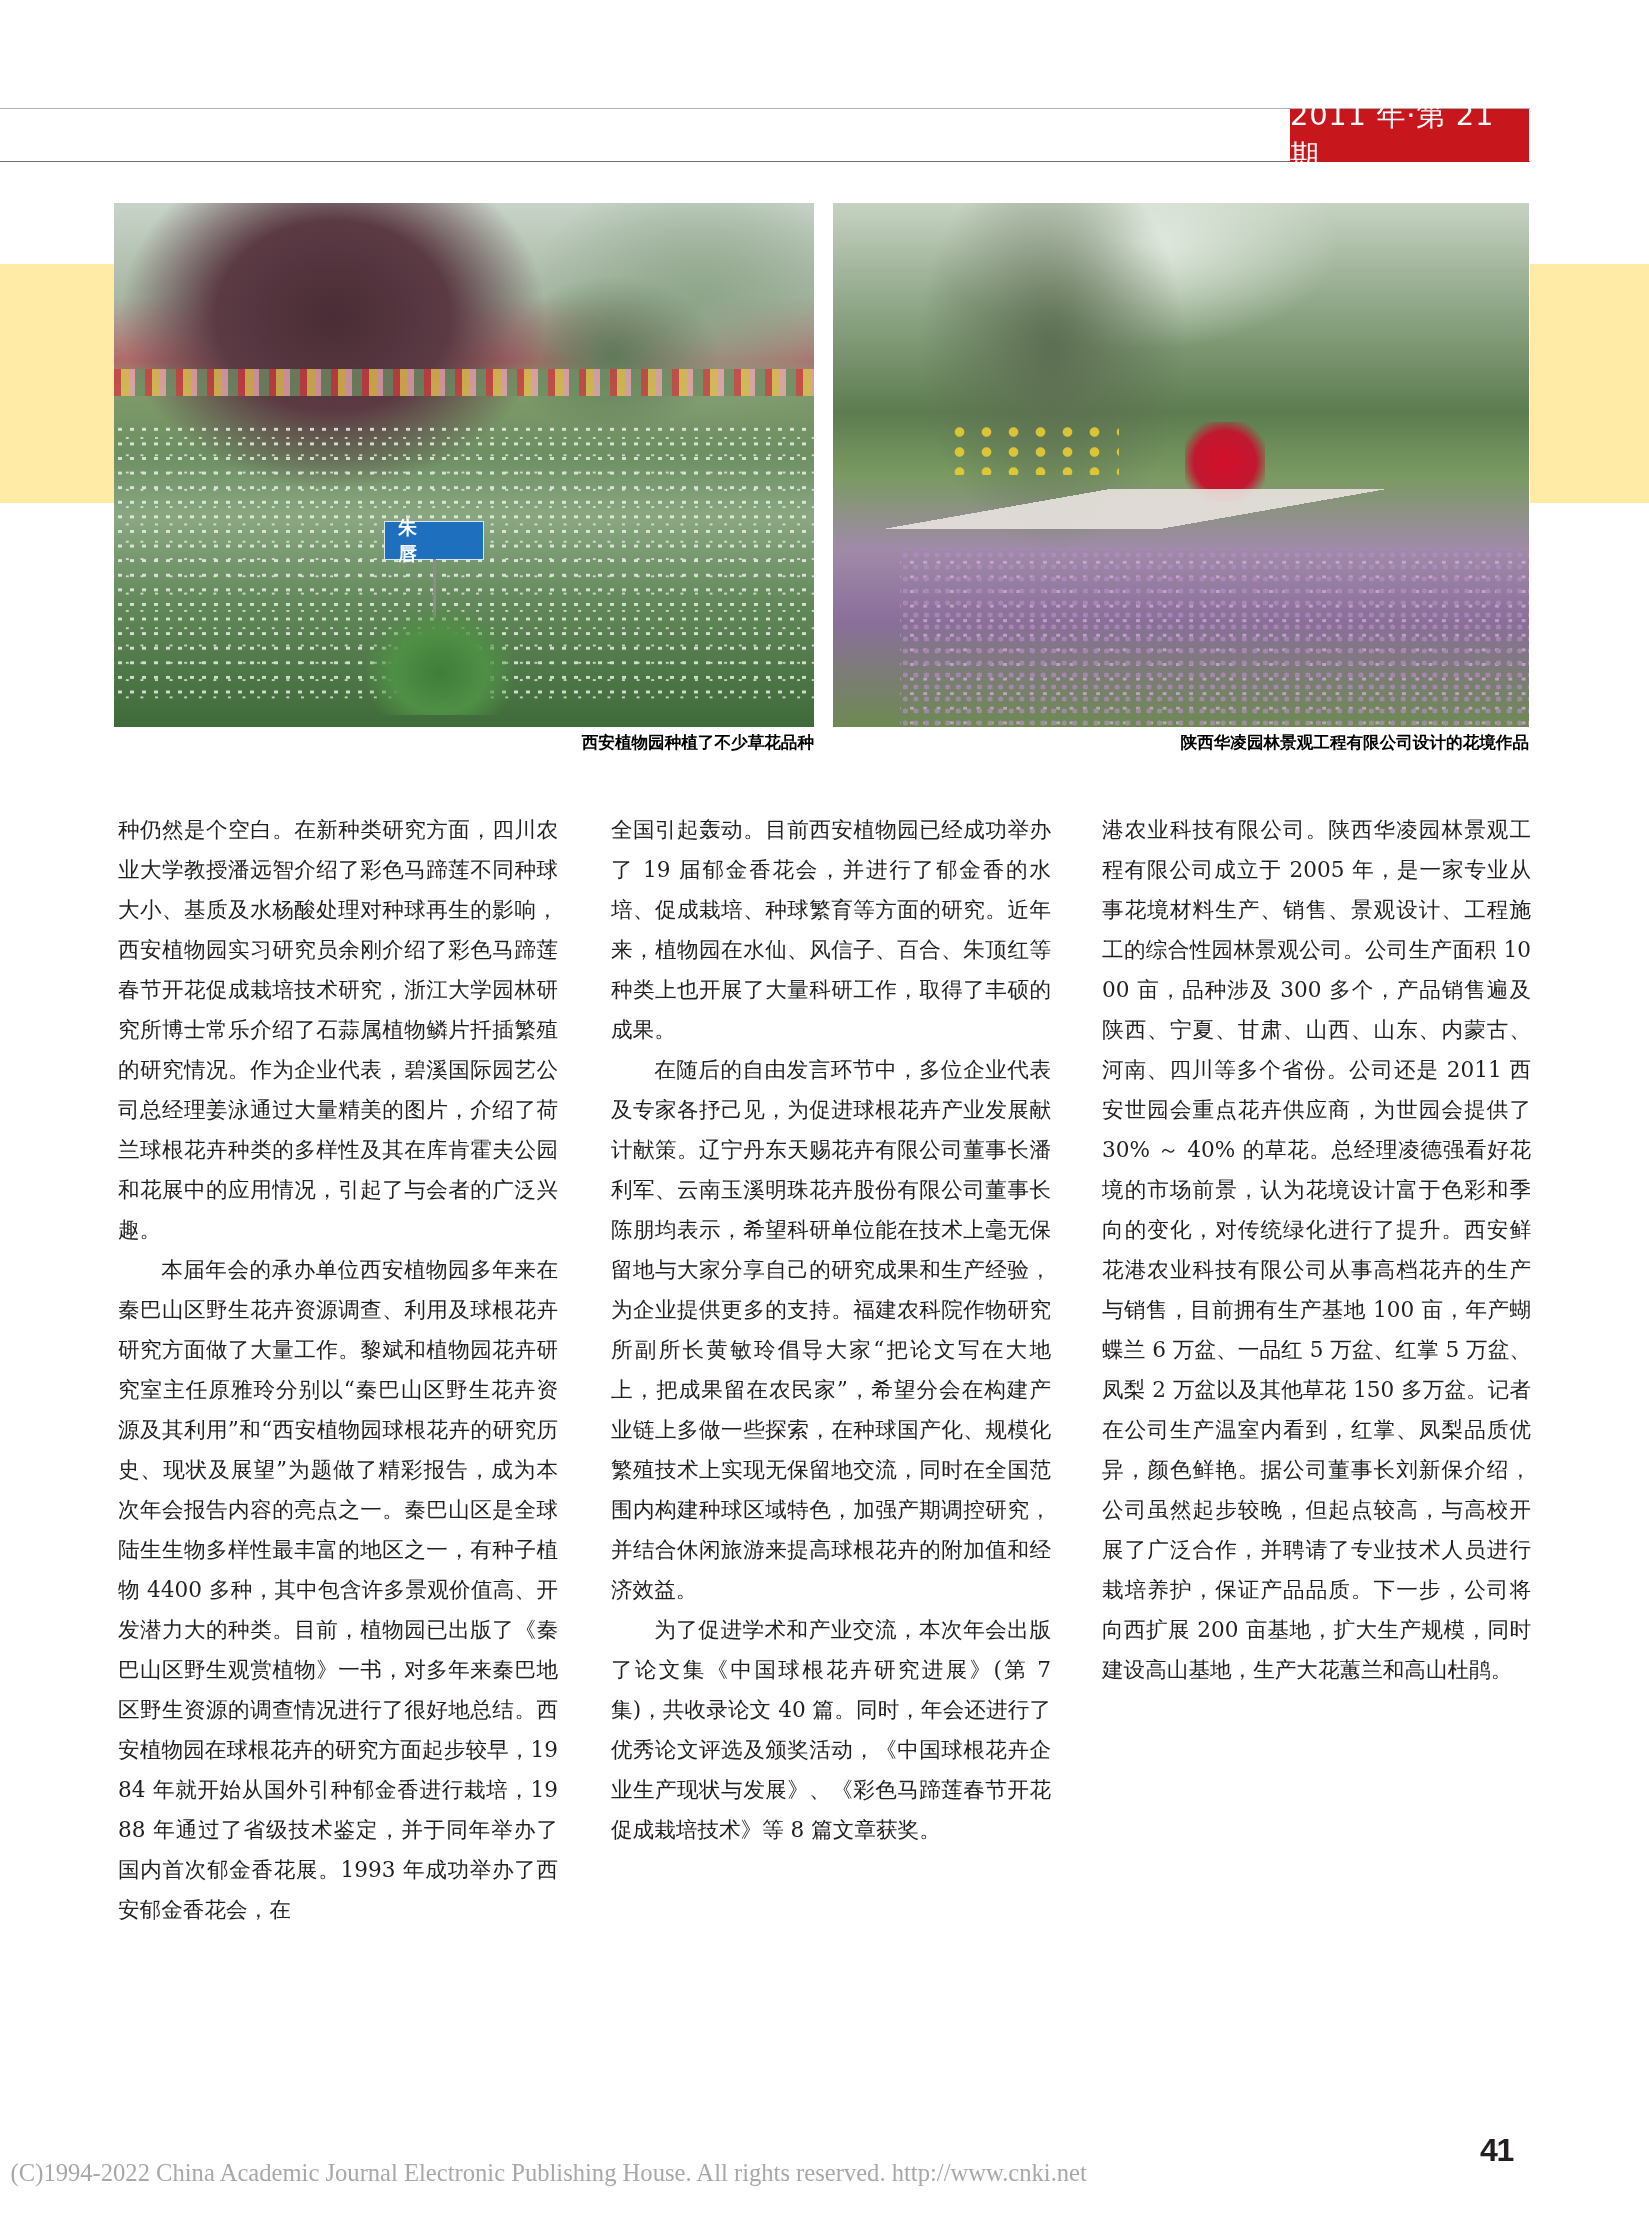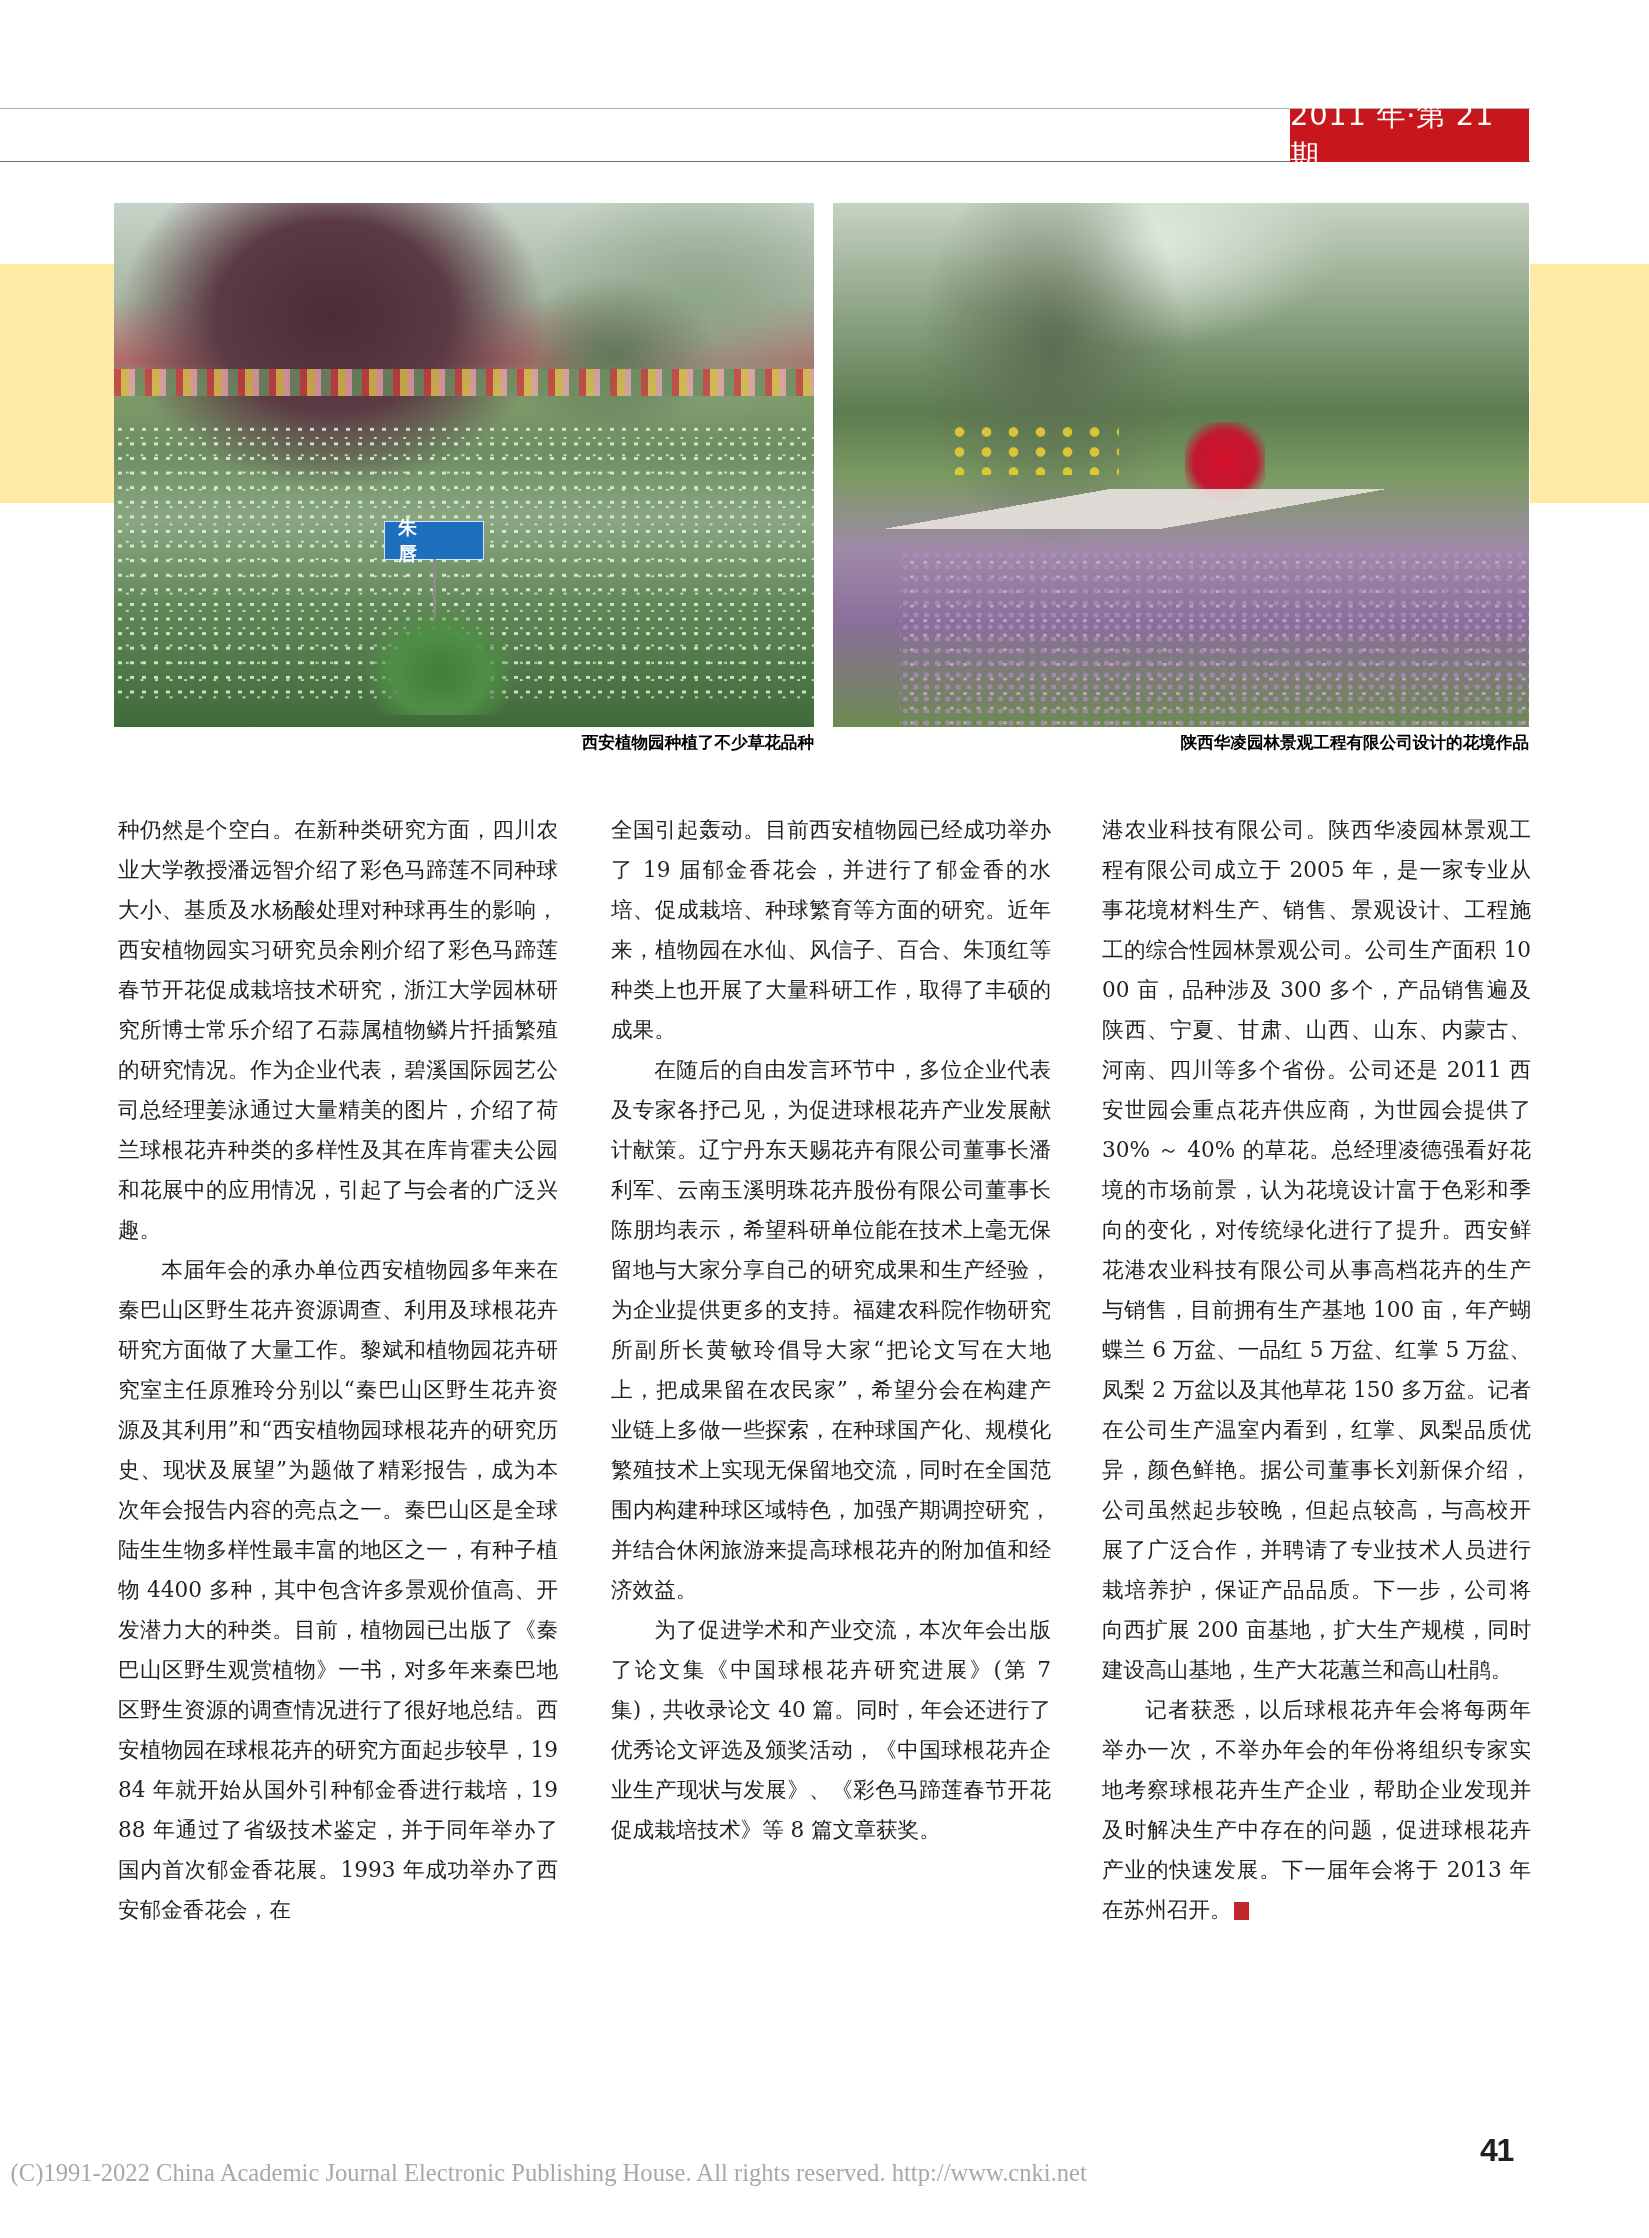--- a/index.html
+++ b/index.html
@@ -138,18 +138,17 @@
 </div>
 
 <div class="col col-2">
   <p>全国引起轰动。目前西安植物园已经成功举办了 19 届郁金香花会，并进行了郁金香的水培、促成栽培、种球繁育等方面的研究。近年来，植物园在水仙、风信子、百合、朱顶红等种类上也开展了大量科研工作，取得了丰硕的成果。</p>
   <p class="indent">在随后的自由发言环节中，多位企业代表及专家各抒己见，为促进球根花卉产业发展献计献策。辽宁丹东天赐花卉有限公司董事长潘利军、云南玉溪明珠花卉股份有限公司董事长陈朋均表示，希望科研单位能在技术上毫无保留地与大家分享自己的研究成果和生产经验，为企业提供更多的支持。福建农科院作物研究所副所长黄敏玲倡导大家“把论文写在大地上，把成果留在农民家”，希望分会在构建产业链上多做一些探索，在种球国产化、规模化繁殖技术上实现无保留地交流，同时在全国范围内构建种球区域特色，加强产期调控研究，并结合休闲旅游来提高球根花卉的附加值和经济效益。</p>
   <p class="indent">为了促进学术和产业交流，本次年会出版了论文集《中国球根花卉研究进展》(第 7 集)，共收录论文 40 篇。同时，年会还进行了优秀论文评选及颁奖活动，《中国球根花卉企业生产现状与发展》、《彩色马蹄莲春节开花促成栽培技术》等 8 篇文章获奖。</p>
 </div>
 
 <div class="col col-3">
   <p>港农业科技有限公司。陕西华凌园林景观工程有限公司成立于 2005 年，是一家专业从事花境材料生产、销售、景观设计、工程施工的综合性园林景观公司。公司生产面积 1000 亩，品种涉及 300 多个，产品销售遍及陕西、宁夏、甘肃、山西、山东、内蒙古、河南、四川等多个省份。公司还是 2011 西安世园会重点花卉供应商，为世园会提供了 30% ～ 40% 的草花。总经理凌德强看好花境的市场前景，认为花境设计富于色彩和季向的变化，对传统绿化进行了提升。西安鲜花港农业科技有限公司从事高档花卉的生产与销售，目前拥有生产基地 100 亩，年产蝴蝶兰 6 万盆、一品红 5 万盆、红掌 5 万盆、凤梨 2 万盆以及其他草花 150 多万盆。记者在公司生产温室内看到，红掌、凤梨品质优异，颜色鲜艳。据公司董事长刘新保介绍，公司虽然起步较晚，但起点较高，与高校开展了广泛合作，并聘请了专业技术人员进行栽培养护，保证产品品质。下一步，公司将向西扩展 200 亩基地，扩大生产规模，同时建设高山基地，生产大花蕙兰和高山杜鹃。</p>
-  <p class="indent"><span>记者获悉，以后球根花卉年会将每两年举办一次，不举办年会的年份将组织专家实地考察球根花卉生产企业，帮助企业发现并及时解决生产中存在的问题，促进球根花卉产业的快速发展。下一届年会将于 2013 年在苏州召开。</span><span class="end-mark"></span></p>
 </div>
 
 <div class="page-number">41</div>
-<div class="copyright">(C)1991-2022 China Academic Journal Electronic Publishing House. All rights reserved.    http://www.cnki.net</div>
+<div class="copyright">(C)1994-2022 China Academic Journal Electronic Publishing House. All rights reserved.    http://www.cnki.net</div>
 
 
 </body></html>

